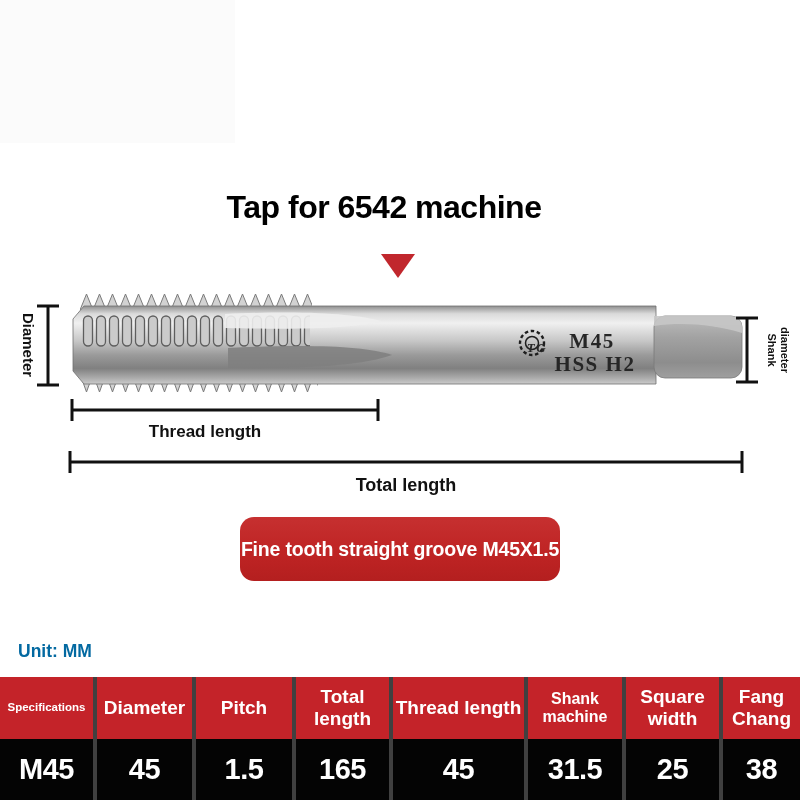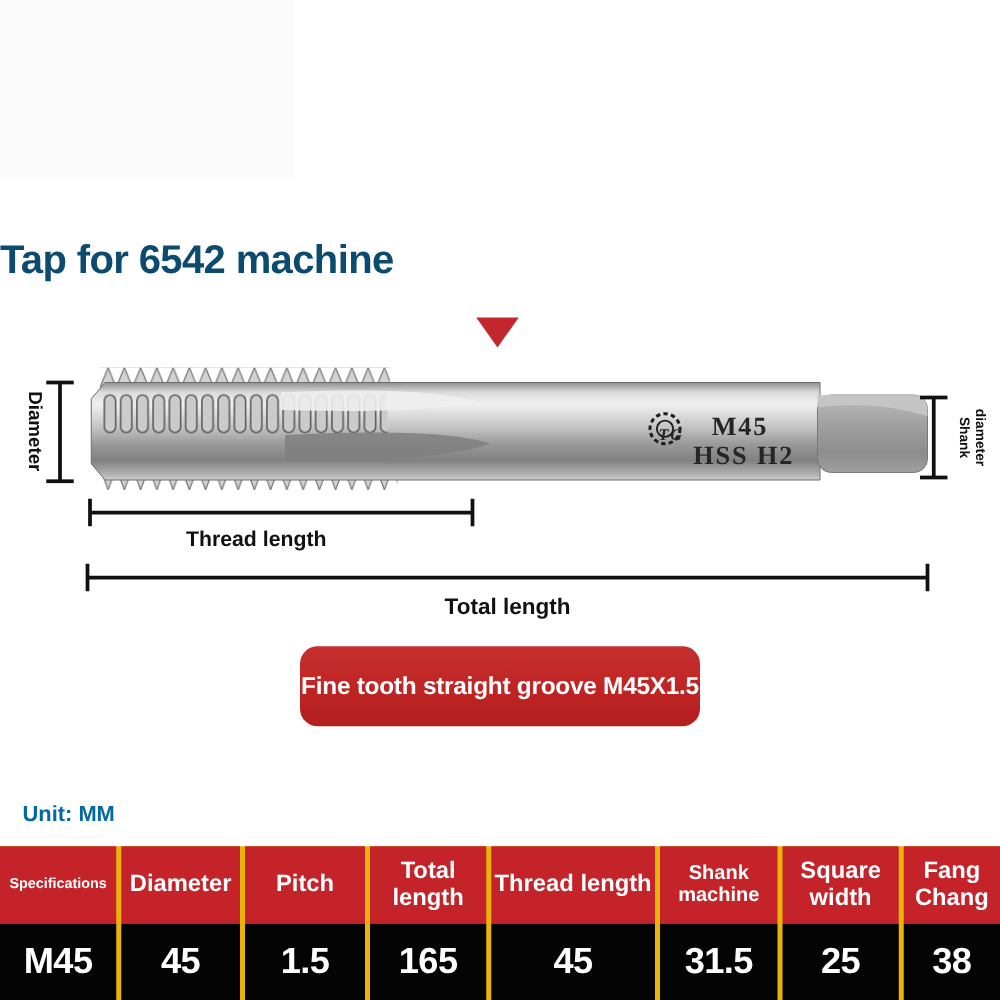--- a/index.html
+++ b/index.html
@@ -6,38 +6,38 @@
   html,body { width:800px; height:800px; }
   body {
     position:relative; width:800px; height:800px; background:#ffffff;
     font-family:"Liberation Sans", sans-serif; overflow:hidden;
   }
   .gray-corner {
     position:absolute; left:0; top:0; width:235px; height:143px;
     background:#fbfbfb;
   }
   .page-title {
-    position:absolute; left:0; top:189px; width:768px; 
-    font-size:32px; font-weight:700; letter-spacing:-0.5px; color:#0c4a6e;
+    position:absolute; left:0; top:189px; width:768px; text-align:center;
+    font-size:32px; font-weight:700; letter-spacing:-0.5px; color:#000000;
   }
   .diagram-wrap { position:absolute; left:0; top:240px; width:800px; height:260px; }
   .dim-label { font-family:"Liberation Sans", sans-serif; font-weight:700; fill:#111111; }
   .marking-text { font-family:"Liberation Serif", serif; font-weight:600; fill:#262626; letter-spacing:1.5px; }
   .feature-badge {
     position:absolute; left:240px; top:517px; width:320px; height:64px;
     background:linear-gradient(180deg,#c63030 0%, #bf2424 55%, #b41f1f 100%);
     border-radius:14px; display:flex; align-items:center; justify-content:center;
     color:#ffffff; font-size:19.5px; font-weight:700; letter-spacing:-0.2px;
   }
   .unit-label {
     position:absolute; left:18px; top:641px; font-size:17.5px; font-weight:700; color:#0369a1;
   }
   .spec-table {
     position:absolute; left:0; top:677px; width:800px; height:123px;
-    display:grid; background:#eab308;
+    display:grid; background:#404040;
     grid-template-columns:93px 95px 96px 93px 131px 94px 93px 77px;
     grid-template-rows:62px 61px; column-gap:4px; row-gap:0;
   }
   .h-cell {
     background:#c42329; color:#ffffff; font-weight:700;
     display:flex; align-items:center; justify-content:center; text-align:center;
     line-height:1.15; font-size:19px;
   }
   .h-cell.small { font-size:11.5px; }
   .h-cell.mid { font-size:16px; }

